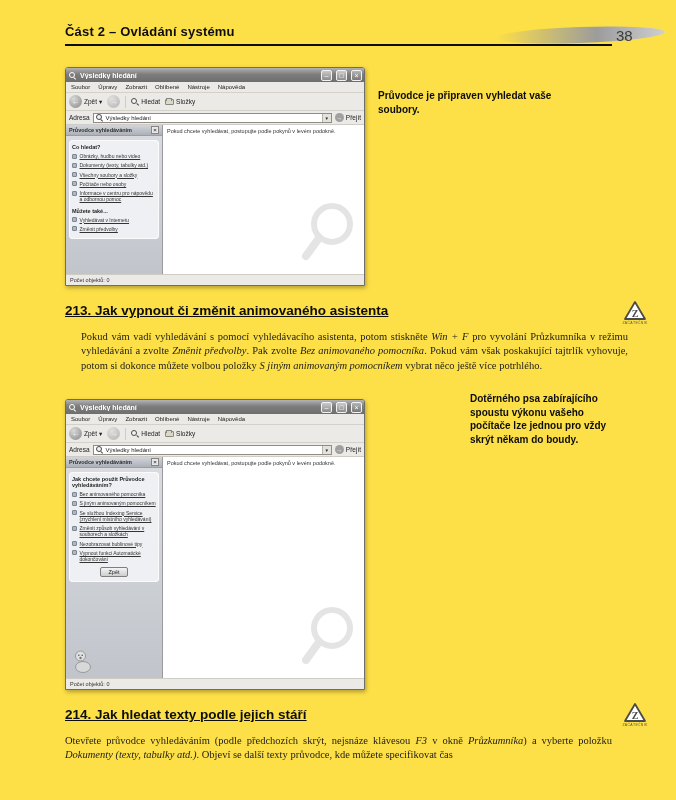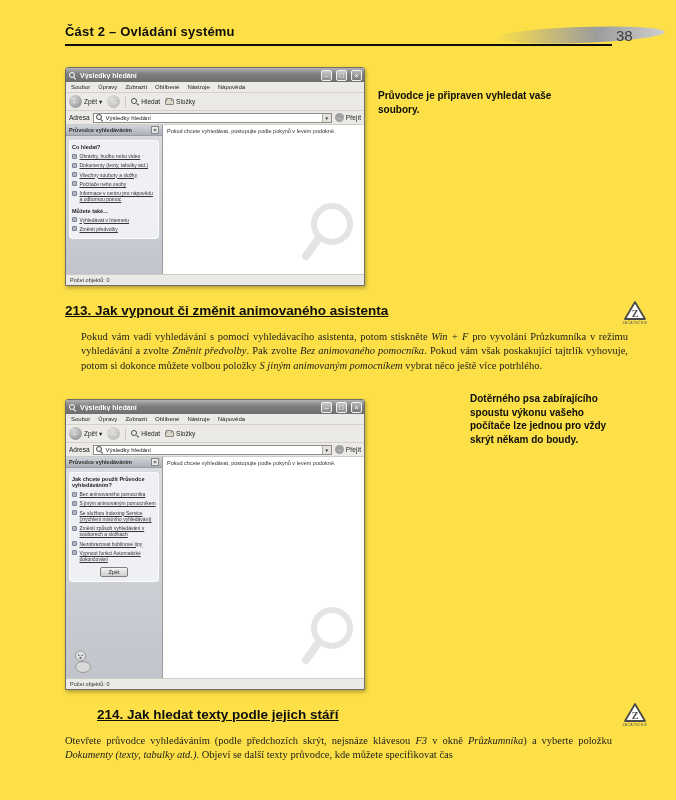--- a/index.html
+++ b/index.html
@@ -27,21 +27,21 @@
   .note {
     position:absolute; font:bold 10px/1.35 "Liberation Sans", sans-serif; color:#0d0d0d;
   }
   .note1 { left:378px; top:69px;  width:215px;margin-top:20px; }
   .note2 { left:470px; top:392px; width:152px; }
   
   .sechead {
     position:absolute; left:65px;
     font:bold 13.5px "Liberation Sans", sans-serif; color:#0d0d0d;text-decoration:underline;
   }
-  .h213 { top:303px; } .h214 { top:707px;margin-left:32px; }
+  .h213 { top:303px; } .h214 { top:707px; }
   .para {
     position:absolute; left:65px; width:547px;
     font:10.5px/1.38 "Liberation Serif", serif; text-align:justify; color:#1c1c1c;
   }
   .p213 { top:330px;margin-left:16px; } .p214 { top:734px; }
   .it { font-style: italic; }
   
   .marker { position:absolute; left:616px; width:38px; text-align:center; }
   .m1 { top:300px; } .m2 { top:702px; }
   .marker svg { display:block; margin:0 auto; }

